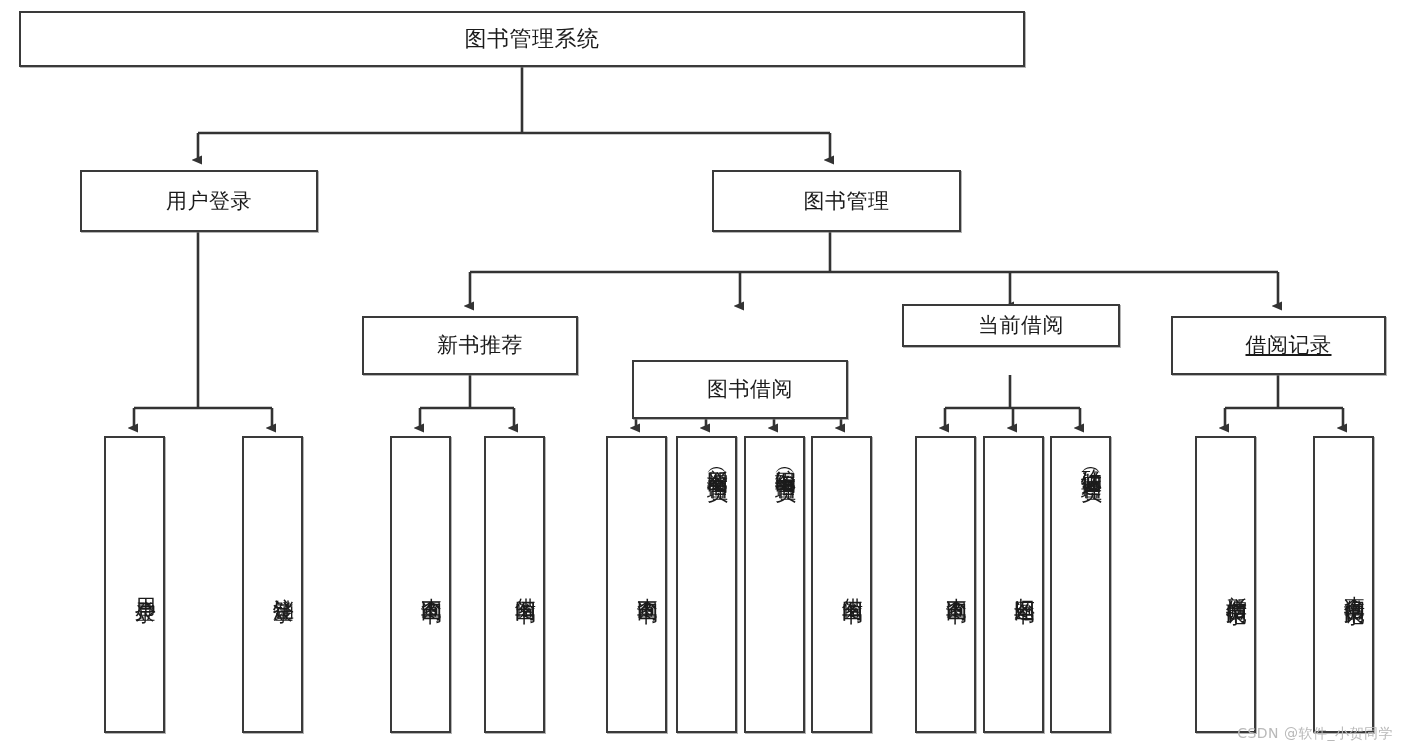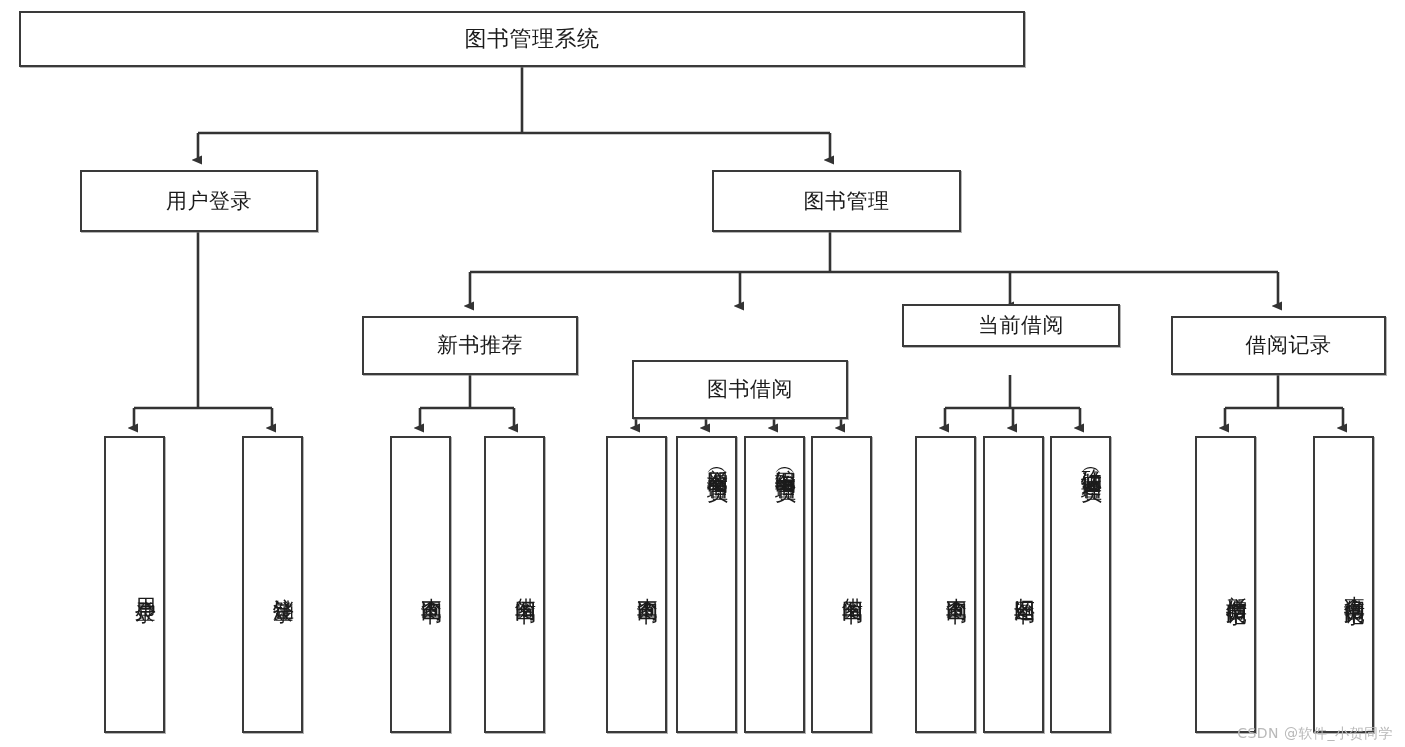--- a/index.html
+++ b/index.html
@@ -141,21 +141,21 @@
 
   <div class="node" style="left:362px; top:316px; width:216px; height:59px;">
     <span class="lbl">新书推荐</span>
   </div>
   <div class="node" style="left:632px; top:316px; width:216px; height:59px;margin-top:44px;">
     <span class="lbl">图书借阅</span>
   </div>
   <div class="node" style="left:902px; top:304px; width:218px; height:43px;">
     <span class="lbl">当前借阅</span>
   </div>
-  <div class="node" style="left:1171px; top:316px; width:215px; height:59px;">
+  <div class="node" style="left:1171px; top:316px; width:215px; height:59px;text-decoration:underline;">
     <span class="lbl">借阅记录</span>
   </div>
 
   <div class="node vert mid" style="left:104px; top:436px; width:61px; height:297px;">
     <span class="lbl">用户登录</span>
   </div>
   <div class="node vert mid" style="left:242px; top:436px; width:61px; height:297px;">
     <span class="lbl">注销登录</span>
   </div>
 

